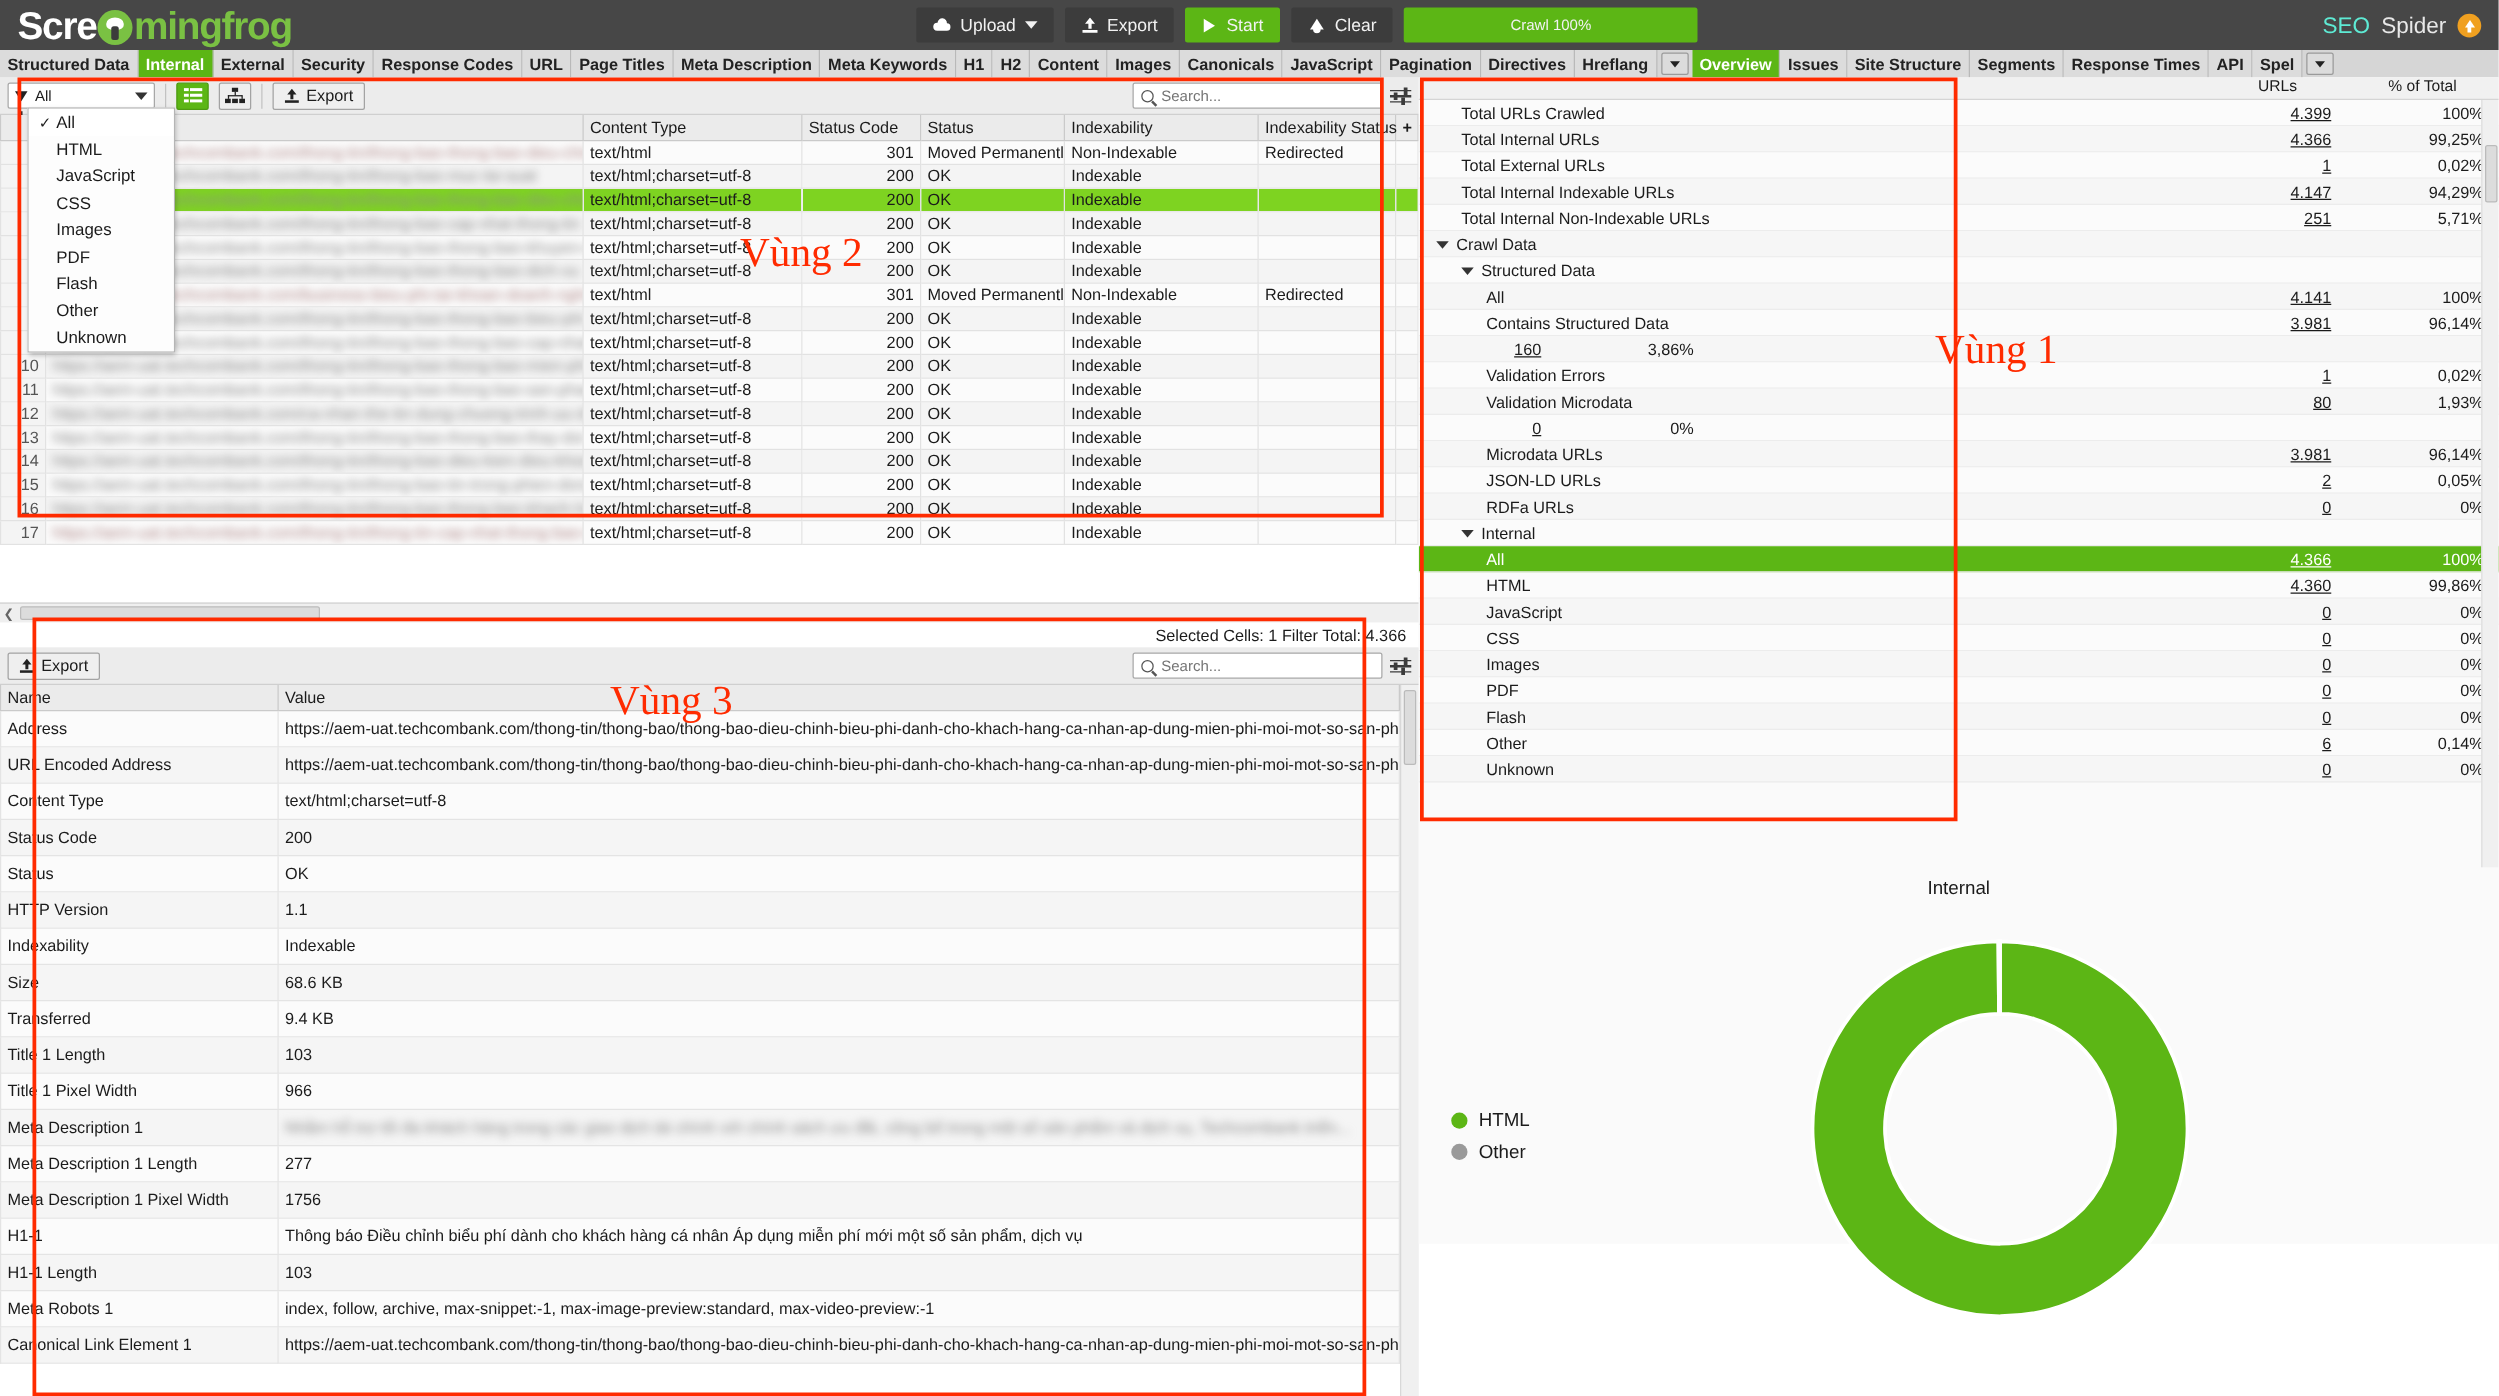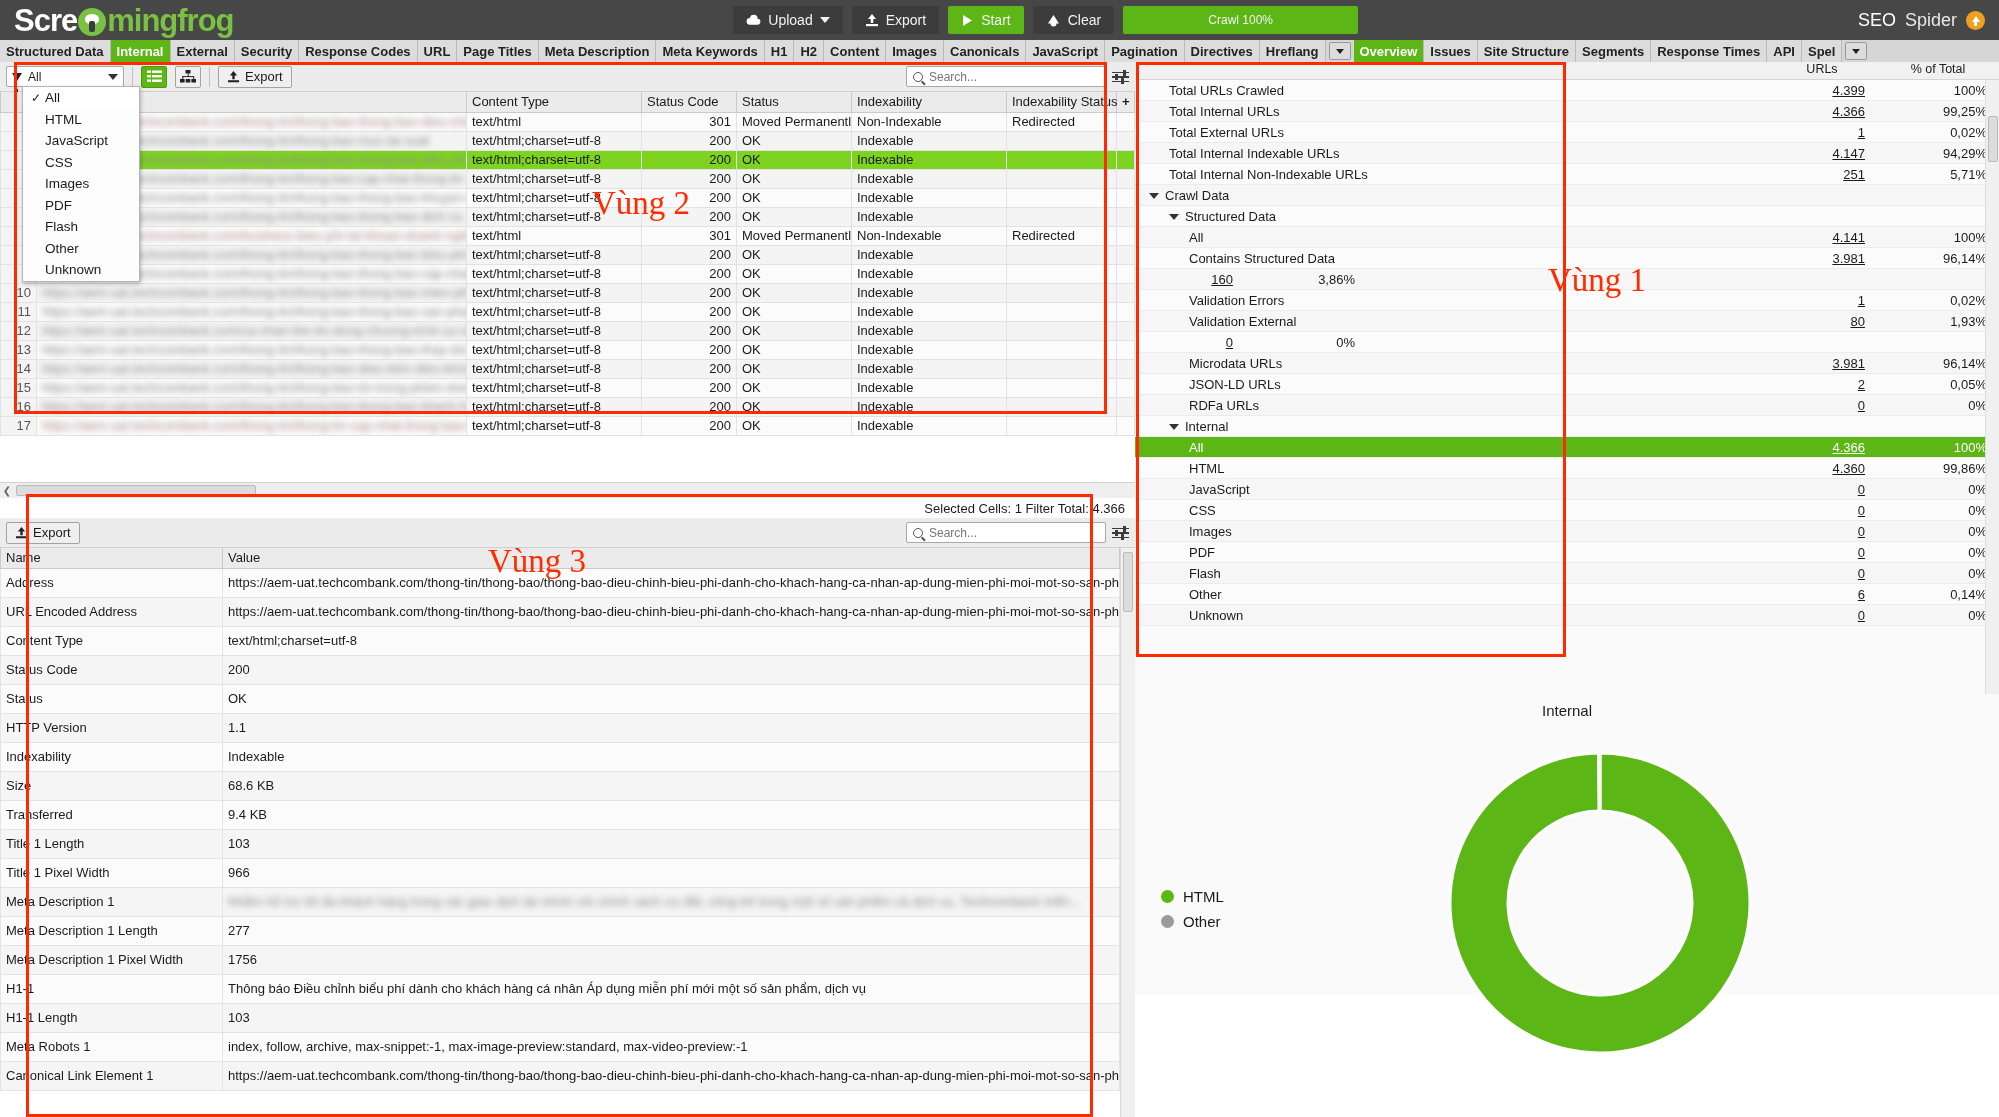--- a/index.html
+++ b/index.html
@@ -37,21 +37,21 @@
   .topbtns { margin-left:auto; display:flex; align-items:center; gap:9px; }
   .tbtn {
     background:#3c3c3c; color:#f2f2f2; border:none; height:28px;
     padding:0 13px; font-size:14px; display:flex; align-items:center; gap:7px;
     border-radius:2px; cursor:pointer; white-space:nowrap;
   }
   .tbtn.green { background:#5cb615; }
   .tbtn.crawl { background:#5cb615; width:235px; justify-content:center; font-size:12px; }
   .caret-dn { width:0;height:0;border-left:5px solid transparent;border-right:5px solid transparent;border-top:6px solid #f2f2f2; }
   .seoSpider { margin-left:auto; margin-right:14px; display:flex; align-items:center; gap:9px; font-size:18px;}
-  .seoSpider .seo { color:#ffffff; }
+  .seoSpider .seo { color:#5eead4; }
   .seoSpider .spider { color:#e8e8e8; }
   .up-circle {
     width:19px;height:19px;border-radius:50%;background:#f0a020;position:relative;
   }
   .up-circle::after{content:"";position:absolute;left:6px;top:5px;width:0;height:0;
     border-left:4px solid transparent;border-right:4px solid transparent;border-bottom:6px solid #fff;}
   .up-circle::before{content:"";position:absolute;left:8px;top:9px;width:3px;height:6px;background:#fff;}
 
   
   .tabstrip {
@@ -752,21 +752,21 @@
           <div class="ovrow">
             <div class="v1">160</div>
             <div class="v2">3,86%</div>
           </div>
           <div class="ovrow">
             <div class="lbl" style="padding-left: 54px;">Validation Errors</div>
             <div class="v1">1</div>
             <div class="v2">0,02%</div>
           </div>
           <div class="ovrow">
-            <div class="lbl" style="padding-left: 54px;">Validation External</div>
+            <div class="lbl" style="padding-left: 54px;">Validation Microdata</div>
             <div class="v1">80</div>
             <div class="v2">1,93%</div>
           </div>
           <div class="ovrow">
             <div class="v1">0</div>
             <div class="v2">0%</div>
           </div>
           <div class="ovrow">
             <div class="lbl" style="padding-left: 54px;">Microdata URLs</div>
             <div class="v1">3.981</div>

